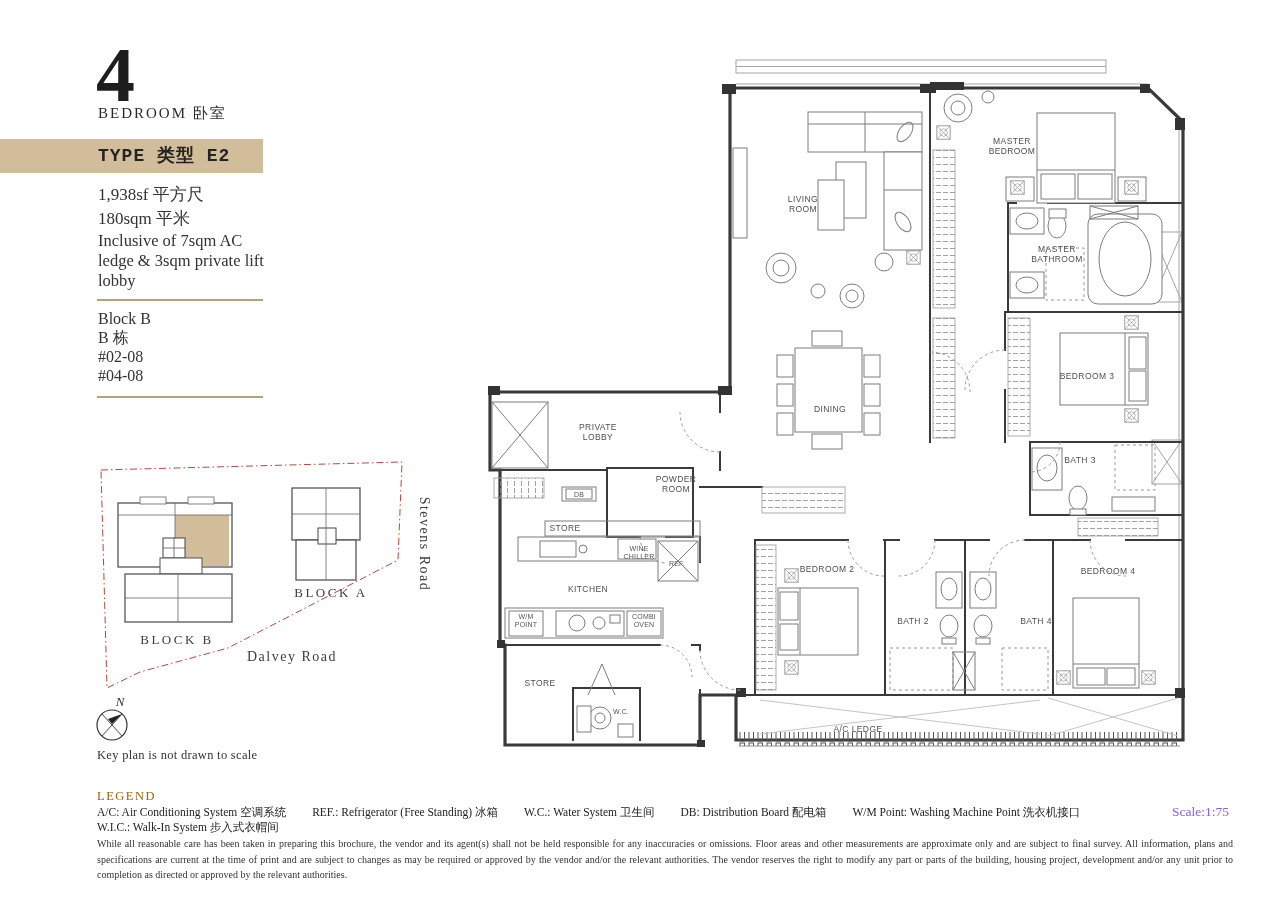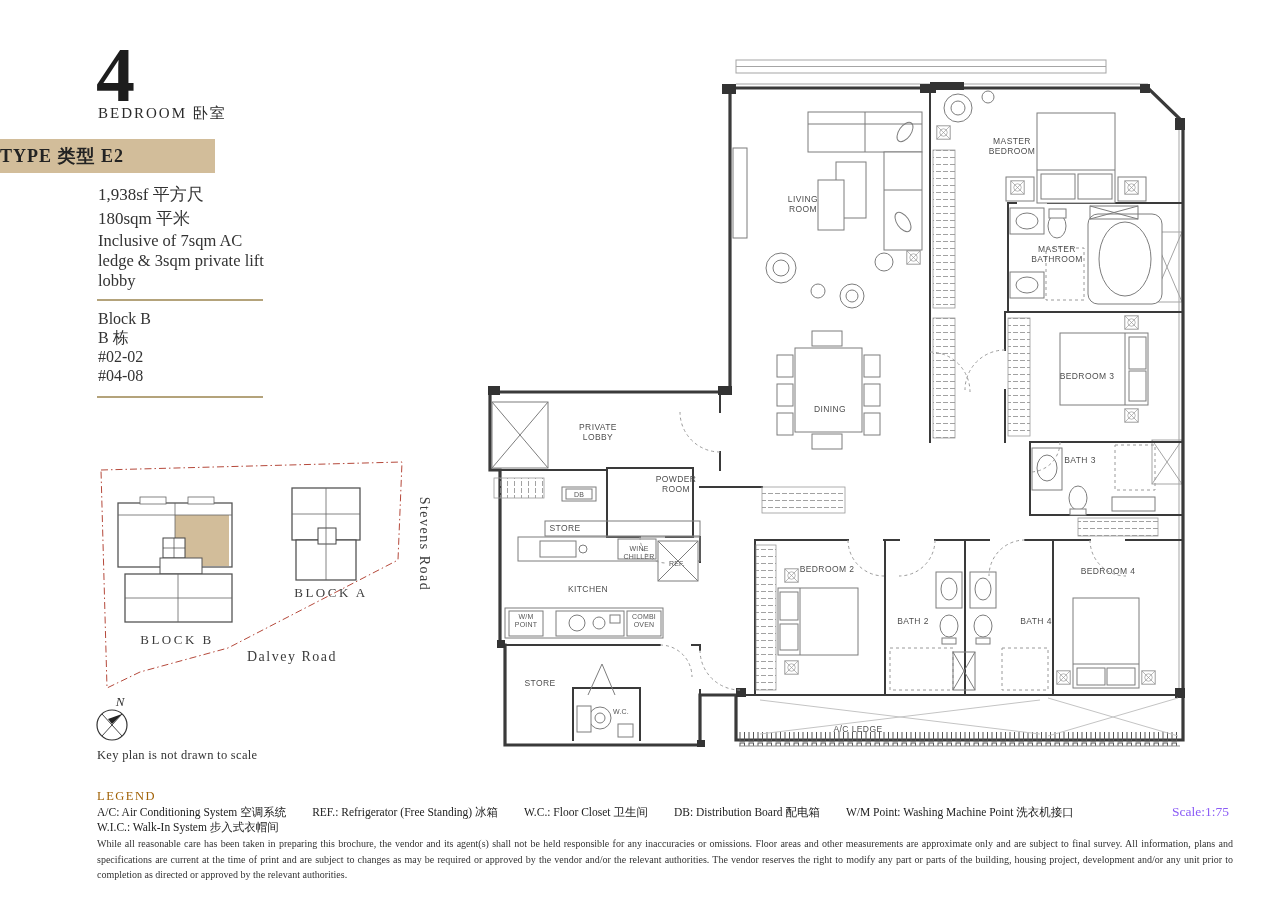--- a/index.html
+++ b/index.html
@@ -2,23 +2,23 @@
 <html><head>
 <meta charset="utf-8">
 <style>
   html,body{margin:0;padding:0;background:#fff;}
   body{width:1286px;height:910px;position:relative;overflow:hidden;
        font-family:"Liberation Serif",serif;color:#2b2b2b;}
   .abs{position:absolute;}
   
   .unit-number{left:96px;top:36px;font-size:78px;font-weight:bold;line-height:1;color:#1d1d1d;}
   .unit-type{left:98px;top:104px;font-size:15px;letter-spacing:2px;color:#2a2a2a;}
-  .type-banner{left:0;top:139px;width:215px;height:34px;line-height:34px;
-               box-sizing:border-box;font-size:18px;font-weight:bold;
-               letter-spacing:1px;color:#232323;}
+  .type-banner{left:0;top:139px;width:263px;height:34px;line-height:34px;
+               padding-left:98px;box-sizing:border-box;font-size:18px;font-weight:bold;
+               letter-spacing:1px;color:#232323;font-family:Liberation Mono, monospace;}
   .area-block{left:98px;top:183px;font-size:17px;line-height:1.42;color:#333;}
   .inclusive{left:98px;top:231px;width:180px;font-size:16.5px;line-height:1.22;color:#333;}
   .divider{left:97px;width:166px;height:2px;background:#b4a37b;}
   .block-info{left:98px;top:309px;font-size:16px;line-height:19px;color:#333;}
   
   .legend-heading{left:97px;top:789px;font-size:12.5px;letter-spacing:1.5px;color:#a16207;}
   .legend-items{left:97px;top:805px;width:1040px;font-size:11.5px;color:#222;}
   .legend-items span{margin-right:26px;white-space:nowrap;}
   .scale-note{left:1172px;top:804px;font-size:13.5px;color:#8b5cf6;}
   .disclaimer{left:97px;top:836px;width:1136px;font-size:10px;line-height:1.55;
@@ -341,24 +341,24 @@
 <div class="abs area-block">
   <div>1,938sf 平方尺</div>
   <div>180sqm 平米</div>
 </div>
 <div class="abs inclusive">Inclusive of 7sqm AC ledge &amp; 3sqm private lift lobby</div>
 
 <div class="abs divider" style="top: 299px; background: rgb(180, 163, 123);"></div>
 <div class="abs block-info">
   <div>Block B</div>
   <div>B 栋</div>
-  <div>#02-02</div>
+  <div>#02-08</div>
   <div>#04-08</div>
 </div>
 <div class="abs divider" style="top: 396px; background: rgb(180, 163, 123);"></div>
 
 <div class="abs legend-heading">LEGEND</div>
 <div class="abs legend-items">
-  <span>A/C: Air Conditioning System 空调系统</span><span>REF.: Refrigerator (Free Standing) 冰箱</span><span>W.C.: Floor Closet 卫生间</span><span>DB: Distribution Board 配电箱</span><span>W/M Point: Washing Machine Point 洗衣机接口</span><span>W.I.C.: Walk-In System 步入式衣帽间</span>
+  <span>A/C: Air Conditioning System 空调系统</span><span>REF.: Refrigerator (Free Standing) 冰箱</span><span>W.C.: Water System 卫生间</span><span>DB: Distribution Board 配电箱</span><span>W/M Point: Washing Machine Point 洗衣机接口</span><span>W.I.C.: Walk-In System 步入式衣帽间</span>
 </div>
 <div class="abs scale-note">Scale:1:75</div>
 
 <div class="abs disclaimer">While all reasonable care has been taken in preparing this brochure, the vendor and its agent(s) shall not be held responsible for any inaccuracies or omissions. Floor areas and other measurements are approximate only and are subject to final survey. All information, plans and specifications are current at the time of print and are subject to changes as may be required or approved by the vendor and/or the relevant authorities. The vendor reserves the right to modify any part or parts of the building, housing project, development and/or any unit prior to completion as directed or approved by the relevant authorities.</div>
 
 </body></html>

